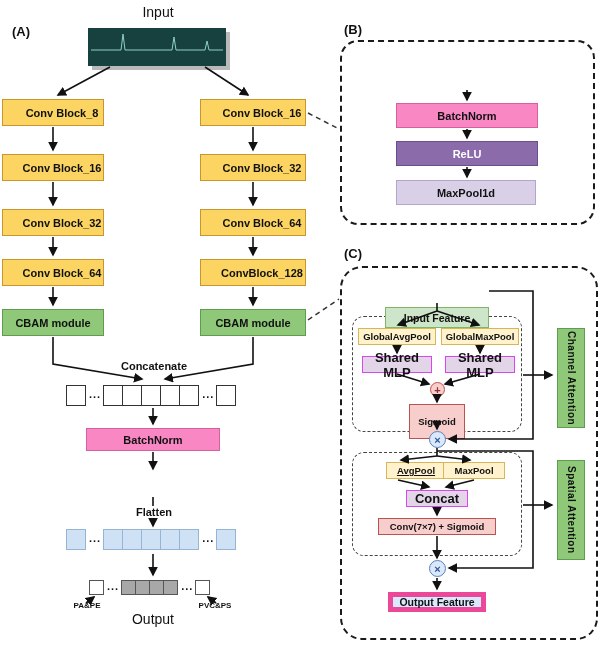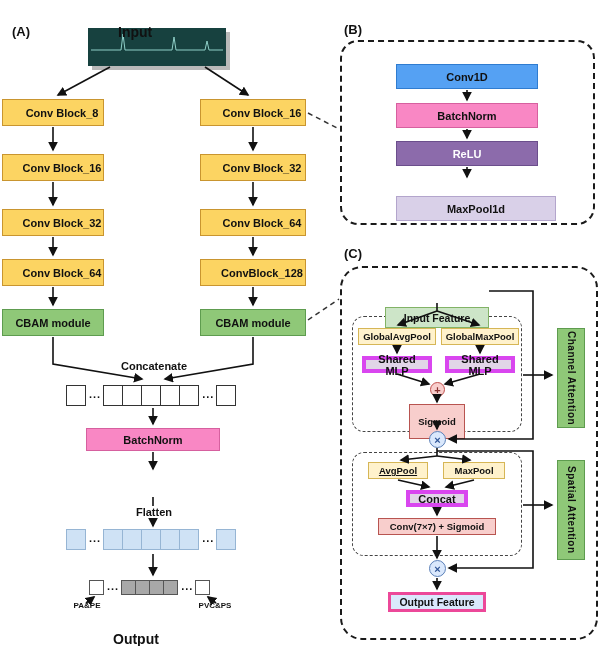--- a/index.html
+++ b/index.html
@@ -9,24 +9,24 @@
        font-weight:bold;font-size:11px;border:1.5px solid #000;box-sizing:border-box;
        text-align:center;color:#111;z-index:2;}
   .yellow{background:var(--conv-block,#FCD462);border-color:#C9952F;padding-left:18px;}
   .green{background:var(--cbam,#8FC878);border-color:#5E9C4F;}
   .pink{background:var(--batchnorm,#F987C4);border-color:#D6609F;}
   .purple{background:var(--tanh-relu,#8C6BAB);border-color:#6B4E8C;color:#fff;}
   .blue{background:var(--conv1d,#55A1F3);border-color:#2F7CD0;}
   .lavender{background:var(--maxpool1d,#D9D0E8);border-color:#B3A5CC;}
 
   .poolbox{background:var(--pool-box,#FFF2CC);border:1px solid #D6B656;font-size:9.5px;}
-  .mlpbox{background:var(--mlp-box,#E1D5E7);border:4px solid #d946ef;font-size:11px;}
+  .mlpbox{background:var(--mlp-box,#E1D5E7);border:1px solid #d946ef;font-size:13px;}
   .sigbox{background:var(--sigmoid-box,#F8CECC);border:1px solid #B85450;font-size:9.5px;}
   .featgreen{background:var(--feature-in,#CDE5C8);border:1px solid #82B366;font-size:10.5px;margin-top:26px;}
-  .featblue{background:var(--feature-out,#DAE8FC);border:3px solid #ec4899;font-size:10.5px;}
+  .featblue{background:var(--feature-out,#DAE8FC);border:5px solid #ec4899;font-size:10.5px;}
   .vgreen{background:var(--attention-label,#8FC878);border:1px solid #5E9C4F;}
   .vtext{writing-mode:vertical-lr;text-orientation:mixed;font-size:10px;font-weight:bold;
          line-height:13px;letter-spacing:.5px;}
 
   .circle{position:absolute;border-radius:50%;display:flex;align-items:center;justify-content:center;
           font-weight:bold;box-sizing:border-box;z-index:3;}
   .plus-circle{background:#F8CECC;border:1.5px solid #C0504D;color:#8A3230;width:15px;height:15px;font-size:11px;}
   .mult-circle{background:#DAE8FC;border:1.5px solid #5B80B8;color:#2F5496;width:17px;height:17px;font-size:11px;}
 
   .dashed-panel{position:absolute;border:2px dashed #1a1a1a;border-radius:18px;box-sizing:border-box;z-index:1;}
@@ -34,21 +34,21 @@
 
   .cells{position:absolute;display:flex;align-items:center;z-index:2;}
   .cell{width:20px;height:21px;background:#fff;border:1.2px solid #333;margin-left:-1px;box-sizing:border-box;}
   .cell.blue-cell{background:#CFE2F5;border-color:#96B5D4;}
   .cell-sm{width:15px;height:15px;background:#fff;border:1.2px solid #555;margin-left:-1px;box-sizing:border-box;}
   .cell-sm.gray{background:#A8A8A8;}
   .dots{font-weight:bold;font-size:11px;padding:0 3px;letter-spacing:1px;color:#111;transform:translateY(-2px);}
 
   .lbl{position:absolute;color:#111;z-index:7;}
   .panel-letter{font-weight:bold;font-size:13px;}
-  .big-title{font-weight:bold;font-size:14px;text-align:left;margin-top:20px;}
+  .big-title{font-weight:normal;font-size:14px;text-align:center;}
   .small-note{font-weight:600;font-size:11px;text-align:center;}
   .tiny-class{font-weight:bold;font-size:8px;text-align:center;}
 
   .strip{position:absolute;background:#17413F;box-shadow:4px 4px 0 #b9b9b9;z-index:2;}
   svg.overlay{position:absolute;left:0;top:0;z-index:6;pointer-events:none;}
 </style>
 </head>
 <body>
 
 <div id="canvas">
@@ -114,44 +114,43 @@
     <span class="dots">...</span>
     <span class="cell-sm"></span>
   </div>
 
   <div class="lbl tiny-class" style="left:60px;top:601px;width:54px;">PA&amp;PE</div>
   <div class="lbl tiny-class" style="left:186px;top:601px;width:58px;">PVC&amp;PS</div>
   <div class="lbl big-title" style="left:113px;top:611px;width:80px;">Output</div>
 
   <div class="lbl panel-letter" style="left:344px;top:22px;">(B)</div>
   <div class="dashed-panel" style="left:340px;top:40px;width:255px;height:185px;"></div>
-  <div class="box blue" style="left:396px;top:64px;width:142px;height:25px;">Conv1D</div>
   <div class="box pink" style="left:396px;top:103px;width:142px;height:25px;">BatchNorm</div>
   <div class="box purple" style="left:396px;top:141px;width:142px;height:25px;">ReLU</div>
-  <div class="box lavender" style="left:396px;top:180px;width:160px;height:25px;margin-top:16px;">MaxPool1d</div>
+  <div class="box lavender" style="left:396px;top:180px;width:140px;height:25px;">MaxPool1d</div>
 
   <div class="lbl panel-letter" style="left:344px;top:246px;">(C)</div>
   <div class="dashed-panel" style="left:340px;top:266px;width:258px;height:374px;border-radius:22px;"></div>
 
   <div class="box featgreen" style="left:385px;top:281px;width:104px;height:21px;">Input Feature</div>
 
   <div class="dashed-inner" style="left:352px;top:316px;width:170px;height:116px;"></div>
   <div class="box poolbox" style="left:358px;top:328px;width:78px;height:17px;">GlobalAvgPool</div>
   <div class="box poolbox" style="left:441px;top:328px;width:78px;height:17px;">GlobalMaxPool</div>
   <div class="box mlpbox" style="left:362px;top:356px;width:70px;height:17px;">Shared MLP</div>
   <div class="box mlpbox" style="left:445px;top:356px;width:70px;height:17px;">Shared MLP</div>
   <div class="circle plus-circle" style="left:430px;top:382px;">+</div>
   <div class="box sigbox" style="left:409px;top:404px;width:56px;height:35px;">Sigmoid</div>
   <div class="circle mult-circle" style="left:429px;top:431px;">×</div>
   <div class="box vgreen" style="left:557px;top:328px;width:28px;height:100px;">
     <span class="vtext">Channel Attention</span>
   </div>
 
   <div class="dashed-inner" style="left:352px;top:452px;width:170px;height:104px;"></div>
-  <div class="box poolbox" style="left:368px;top:462px;width:60px;height:17px;text-decoration:underline;">AvgPool</div>
+  <div class="box poolbox" style="left:386px;top:462px;width:60px;height:17px;text-decoration:underline;">AvgPool</div>
   <div class="box poolbox" style="left:443px;top:462px;width:62px;height:17px;">MaxPool</div>
   <div class="box mlpbox" style="left:406px;top:490px;width:62px;height:17px;">Concat</div>
   <div class="box sigbox" style="left:378px;top:518px;width:118px;height:17px;">Conv(7×7) + Sigmoid</div>
   <div class="circle mult-circle" style="left:429px;top:560px;">×</div>
   <div class="box vgreen" style="left:557px;top:460px;width:28px;height:100px;">
     <span class="vtext">Spatial Attention</span>
   </div>
 
   <div class="box featblue" style="left:388px;top:592px;width:98px;height:20px;">Output Feature</div>
 

